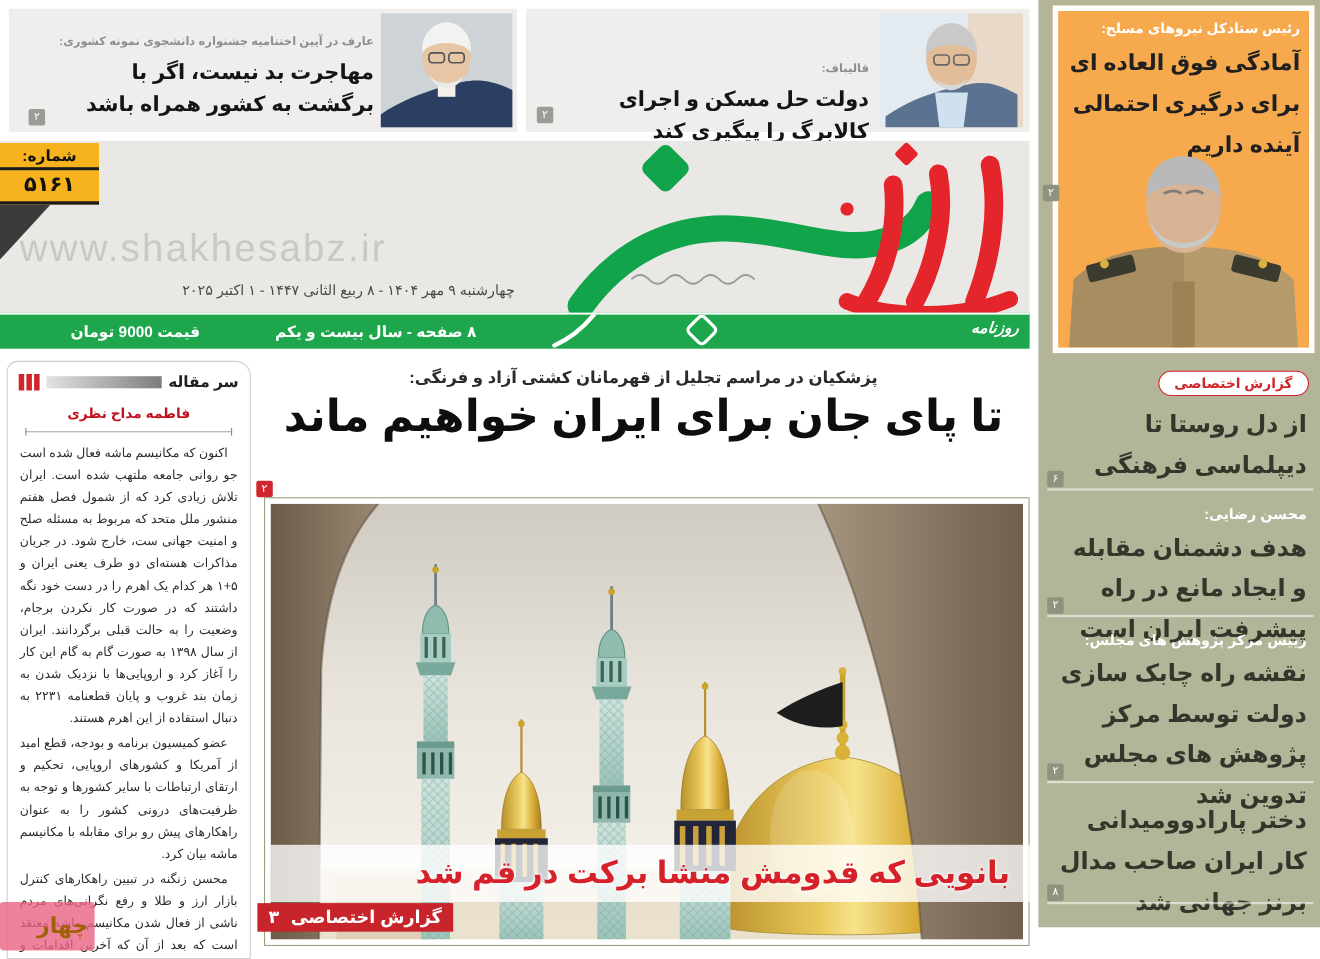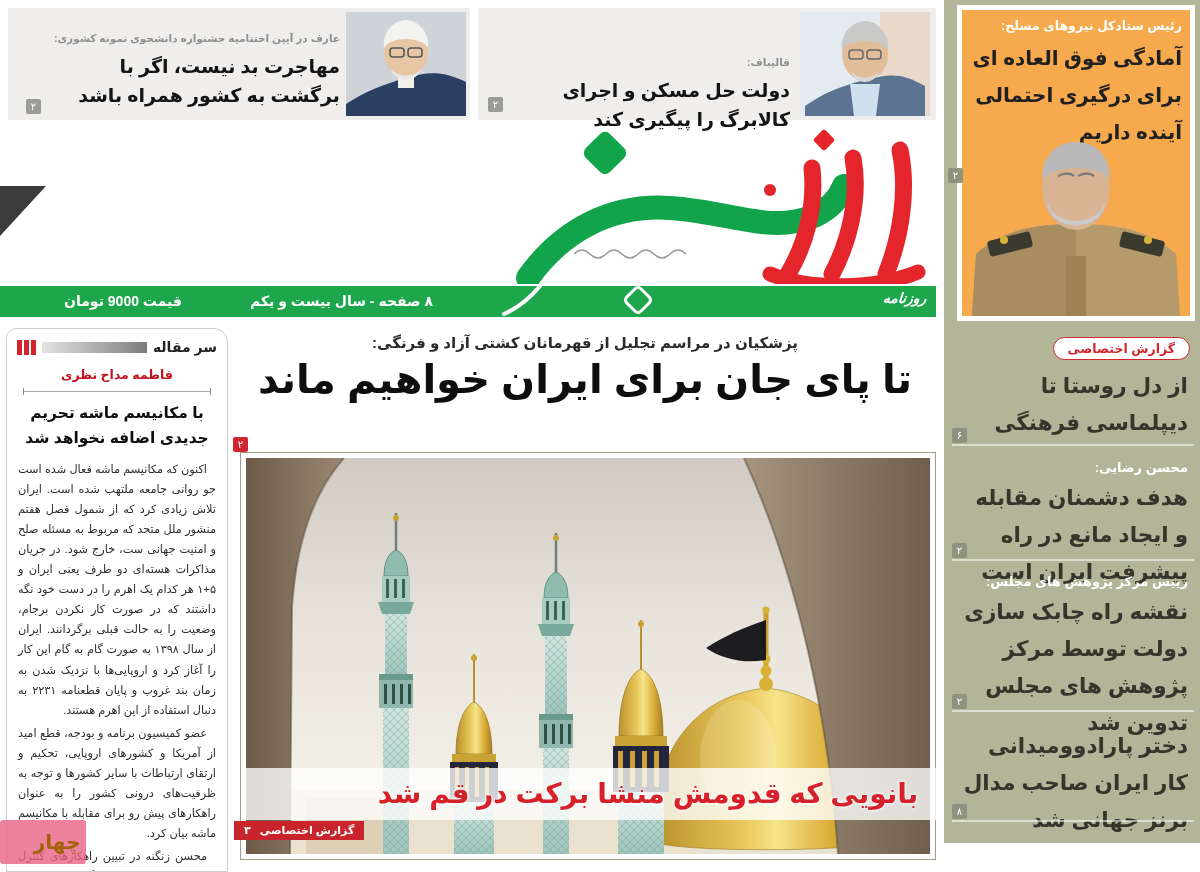--- a/index.html
+++ b/index.html
@@ -35,21 +35,21 @@
   .lead-kicker{left:234px;top:334px;width:702px;text-align:center;font-size:15px;font-weight:bold;color:#2b2b2b;}
   .lead-head{left:234px;top:356px;width:702px;text-align:center;font-size:40px;font-weight:900;color:#0e0e0e;}
 
   
   .photo-frame{left:240px;top:452px;width:684px;height:396px;border:1px solid #99a083;
                background:#fff;padding:5px;}
   .photo{position:relative;width:804px;height:396px;overflow:visible;}
   .caption-band{left:0;right:0;top:310px;height:52px;background:rgba(255,255,255,.78);}
   .caption-text{width:100%;text-align:center;line-height:52px;font-size:28px;font-weight:900;color:#d6212a;
                 text-shadow:0 0 4px #fff,0 0 2px #fff;}
-  .photo-tag{left:-12px;top:363px;background:#c8242b;color:#fff;font-size:11px;font-weight:bold;
+  .photo-tag{left:-12px;top:363px;background:#c8242b;color:#fff;font-size:16px;font-weight:bold;
              padding:3px 10px;white-space:nowrap;text-align:right;}
 
   
   .editorial{left:6px;top:328px;width:220px;height:542px;background:#fff;border:1px solid #cfcfcf;
              border-radius:10px 14px 0 0;overflow:hidden;}
   .ed-header{display:flex;align-items:center;direction:rtl;margin:10px 10px 0;}
   .ed-title-word{font-size:14px;font-weight:bold;color:#222;white-space:nowrap;text-align:right;}
   .ed-hbar{flex:1;height:11px;margin:0 6px;background:linear-gradient(to left,#7d7d7d,#e3e3e3);}
   .redbars{display:flex;gap:2px;}
   .redbars i{display:block;width:5px;height:15px;background:#d1252b;}
@@ -111,20 +111,28 @@
       <rect x="49" y="38" width="14" height="9" rx="3" fill="none" stroke="#666" stroke-width="1.5"></rect>
       <rect x="67" y="38" width="14" height="9" rx="3" fill="none" stroke="#666" stroke-width="1.5"></rect>
     </svg>
     <div class="abs rtl" style="right:146px;left:10px;top:32px;margin-top:16px;">
       <div class="kicker">قالیباف:</div>
       <div class="head" style="margin-top:8px;">دولت حل مسکن و اجرای کالابرگ را پیگیری کند</div>
     </div>
     <div class="abs gbadge" style="left:10px;bottom:8px;">۲</div>
   </div>
 
+  <div class="abs masthead">
+    <div class="abs issuebox">
+      <div class="issuerow lbl rtl">شماره:</div>
+      <div class="issuerow num">۵۱۶۱</div>
+    </div>
+    <div class="abs www">www.shakhesabz.ir</div>
+    <div class="abs dateline rtl">چهارشنبه ۹ مهر ۱۴۰۴ - ۸ ربیع الثانی ۱۴۴۷ - ۱ اکتبر ۲۰۲۵</div>
+  </div>
   <svg class="abs fold" width="46" height="50">
     <polygon points="0,0 46,0 0,50" fill="#3b3b3b"></polygon>
   </svg>
 
   <div class="abs greenbar">
     <span class="rtl" style="left:64px;">قیمت 9000 تومان</span>
     <span class="rtl" style="left:250px;">۸ صفحه - سال بیست و یکم</span>
     <span class="daily rtl">روزنامه</span>
 
     <svg class="abs" style="left:500px;top:0;" width="220" height="31">
@@ -289,21 +297,20 @@
       <span class="ed-title-word">سر مقاله</span>
       <span class="ed-hbar"></span>
       <span class="redbars">
           <i></i>
           <i></i>
           <i></i>
         </span>
     </div>
     <div class="ed-author rtl">فاطمه مداح نظری</div>
     <div class="ed-div"></div>
-    <div class="ed-head rtl">با مکانیسم ماشه تحریم جدیدی اضافه نخواهد شد</div>
     <div class="ed-body rtl">
       <p>اکنون که مکانیسم ماشه فعال شده است جو روانی جامعه ملتهب شده است. ایران تلاش زیادی کرد که از شمول فصل هفتم منشور ملل متحد که مربوط به مسئله صلح و امنیت جهانی ست، خارج شود. در جریان مذاکرات هسته‌ای دو طرف یعنی ایران و ۵+۱ هر کدام یک اهرم را در دست خود نگه داشتند که در صورت کار نکردن برجام، وضعیت را به حالت قبلی برگردانند. ایران از سال ۱۳۹۸ به صورت گام به گام این کار را آغاز کرد و اروپایی‌ها با نزدیک شدن به زمان بند غروب و پایان قطعنامه ۲۲۳۱ به دنبال استفاده از این اهرم هستند.</p>
       <p>عضو کمیسیون برنامه و بودجه، قطع امید از آمریکا و کشورهای اروپایی، تحکیم و ارتقای ارتباطات با سایر کشورها و توجه به ظرفیت‌های درونی کشور را به عنوان راهکارهای پیش رو برای مقابله با مکانیسم ماشه بیان کرد.</p>
       <p>محسن زنگنه در تبیین راهکارهای کنترل بازار ارز و طلا و رفع نگرانی‌های مردم ناشی از فعال شدن مکانیسم ماشه معتقد است که بعد از آن که آخرین اقدامات و تلاش‌های دستگاه دیپلماسی برای توقف بازگشت تحریم‌ها نتیجه نداد، یک جریان رسانه‌ای و جنگ شناختی شدیدی علیه جمهوری اسلامی و مردم آغاز شد که سعی دارد با بزرگنمایی مکانیسم ماشه و ارائه تحریم‌های عجیب و غریب و غیرواقعی و فراتر از آنچه از نتایج بازگشت تحریم‌ها است، اقتصاد کشور را دچار هیجانات و التهابات کاذب کند.</p>
 
     </div>
   </div>
   <div class="abs watermark rtl">چهار</div>
 
   <div class="abs sidebar">

